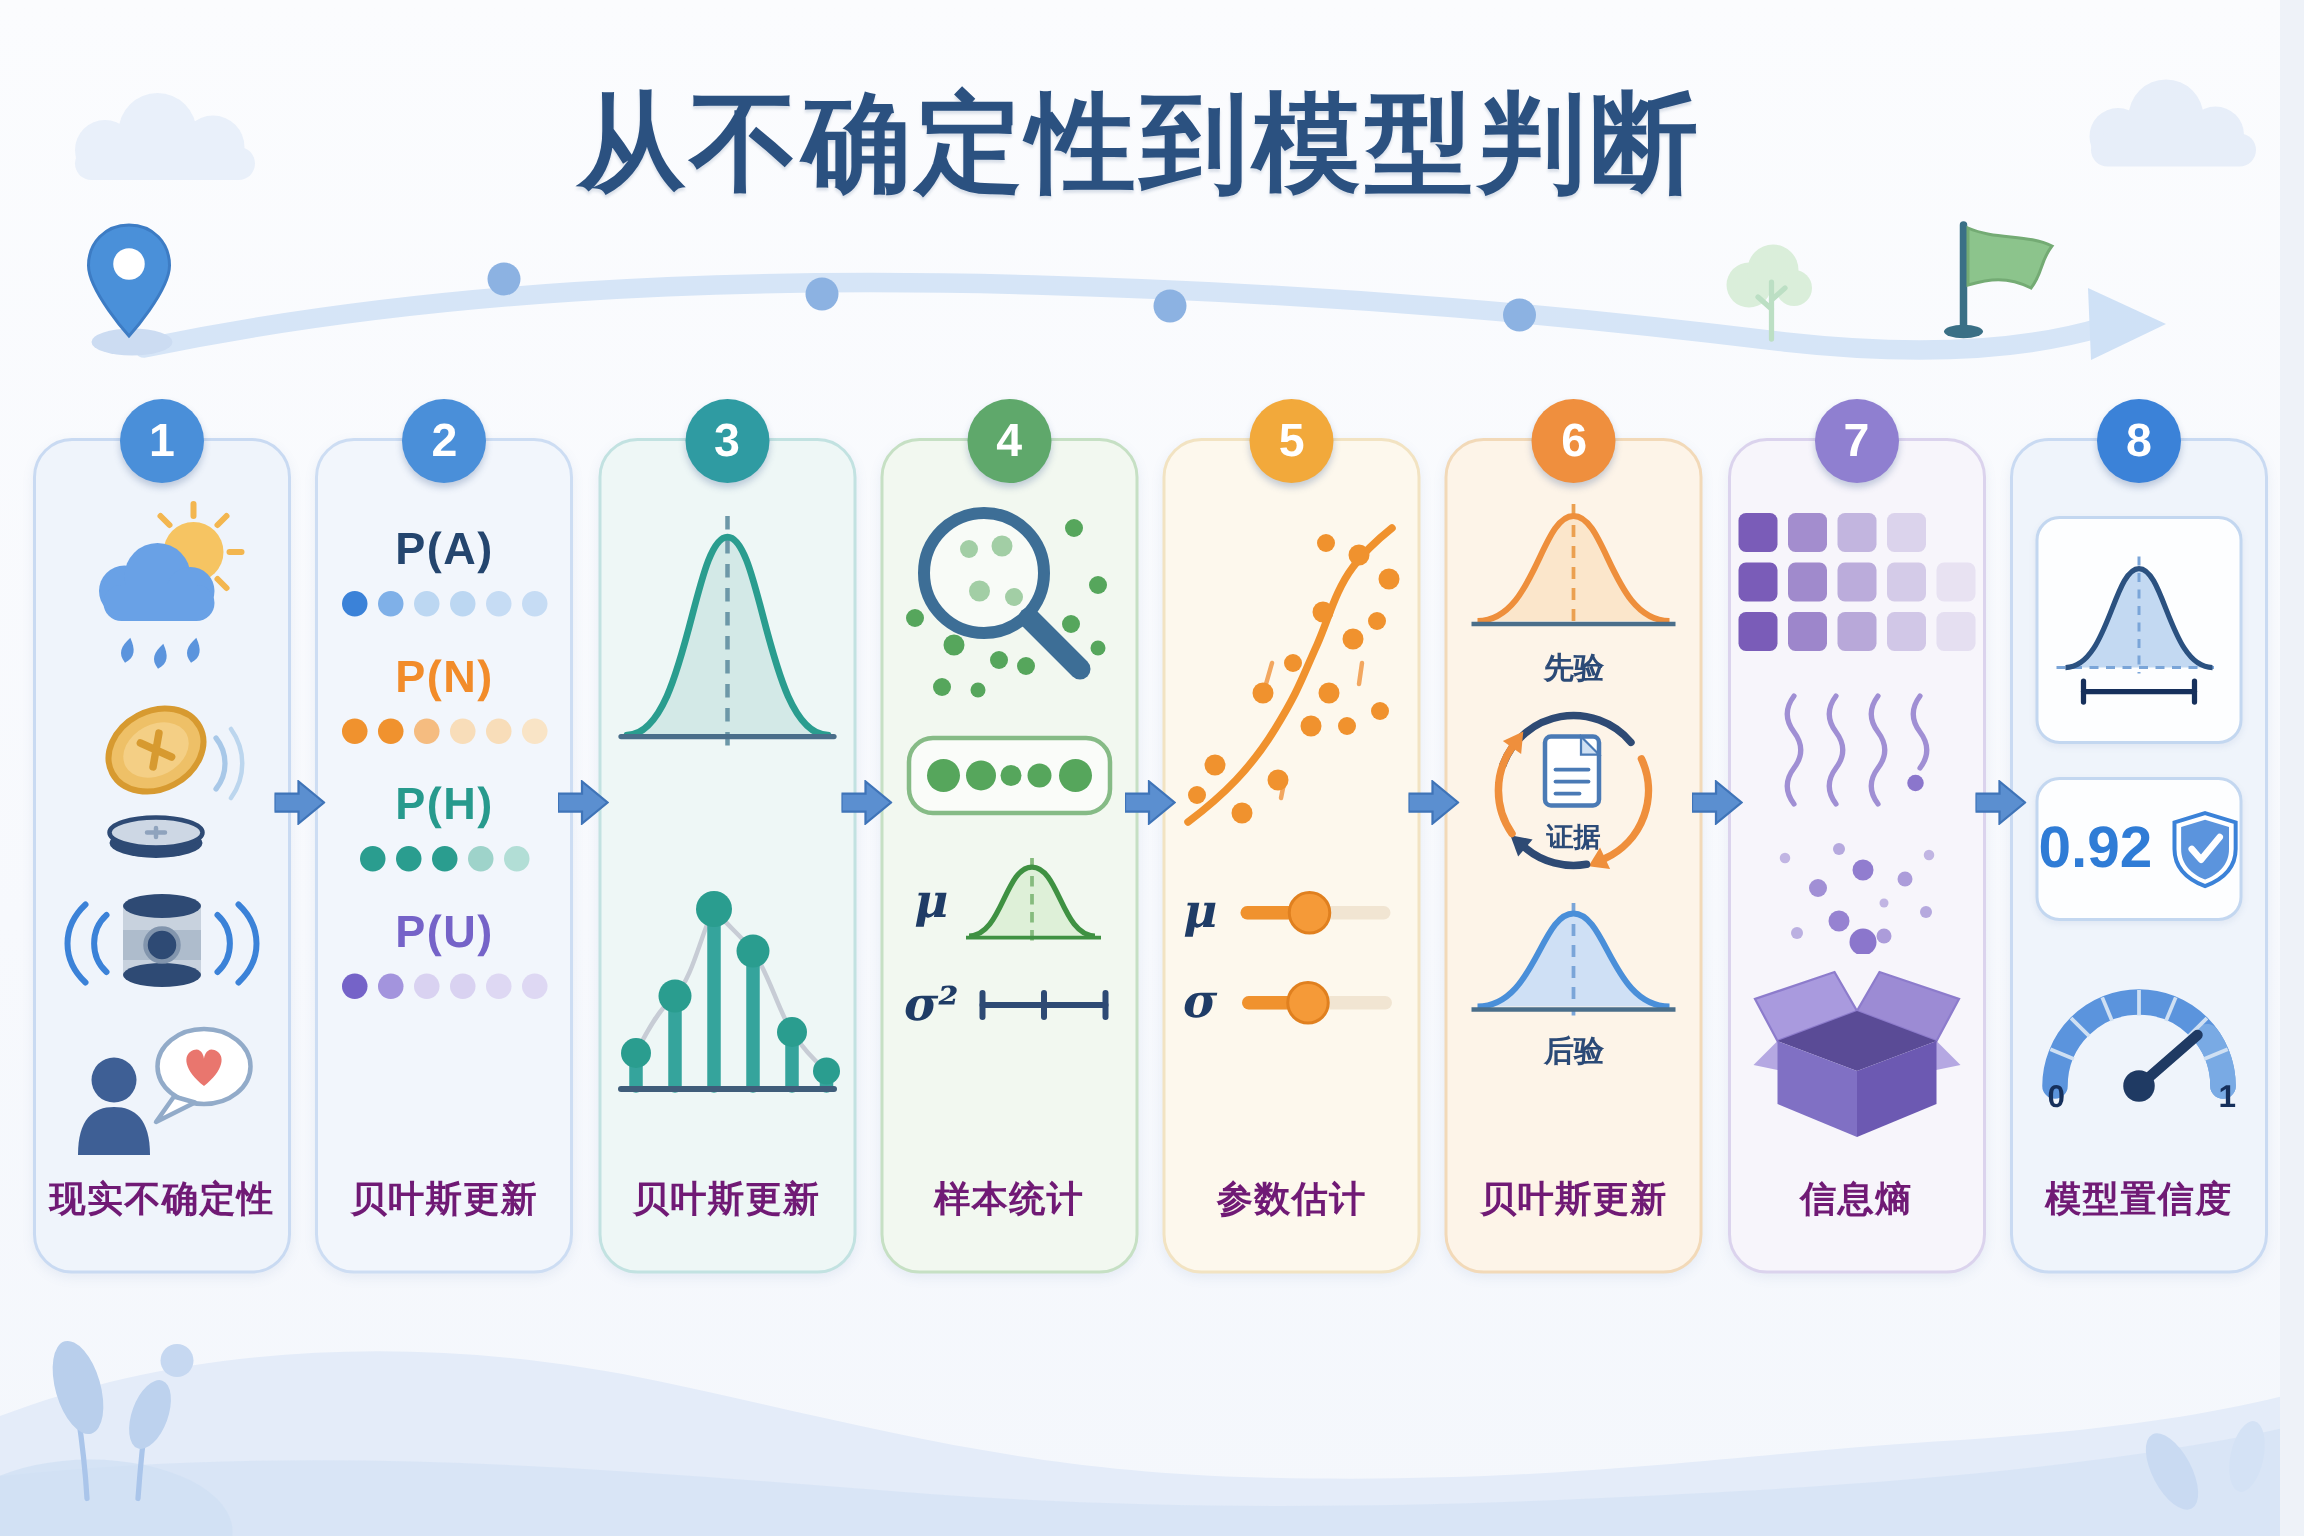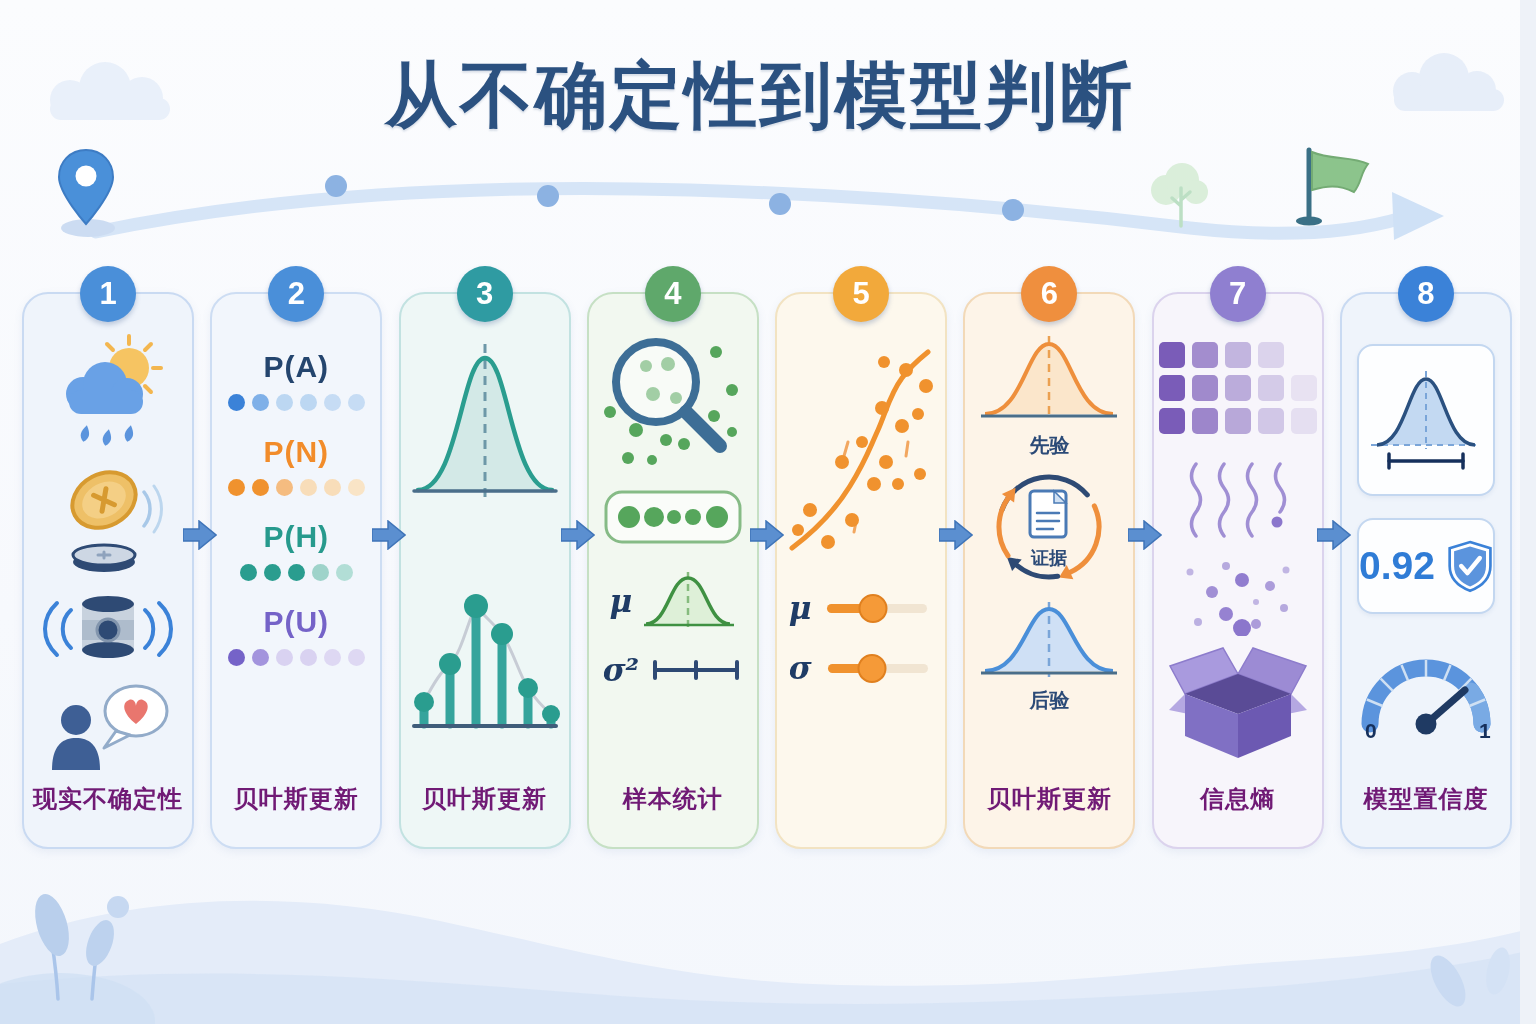--- a/index.html
+++ b/index.html
@@ -355,20 +355,21 @@
       </svg>
     </div>
     <div class="symrow" style="margin-top:24px">
       <span class="sym">σ</span>
       <svg width="112" height="35" viewBox="0 0 112 35">
         <rect x="6" y="13" width="100" height="9" rx="4.5" fill="#f1e5d2"></rect>
         <rect x="6" y="13" width="44" height="9" rx="4.5" fill="#f0922e"></rect>
         <circle cx="50" cy="17.5" r="13.5" fill="#f59a38" stroke="#e0801f" stroke-width="2"></circle>
       </svg>
     </div>
+    <div class="card-label">参数估计</div>
   </div>
 
   <div class="card t-orange">
     <div class="badge b6">6</div>
     <svg style="margin-top:36px" width="140" height="98" viewBox="0 0 140 98">
       <path d="M 6 84 C 44 84 48 14 70 14 C 92 14 96 84 134 84 Z" fill="#fbe6cb"></path>
       <line x1="70" y1="6" x2="70" y2="90" stroke="#eba050" stroke-width="2.5" stroke-dasharray="8 6"></line>
       <path d="M 6 84 C 44 84 48 14 70 14 C 92 14 96 84 134 84" fill="none" stroke="#ee8f3c" stroke-width="4"></path>
       <line x1="2" y1="86" x2="138" y2="86" stroke="#4a6e8a" stroke-width="3"></line>
     </svg>

